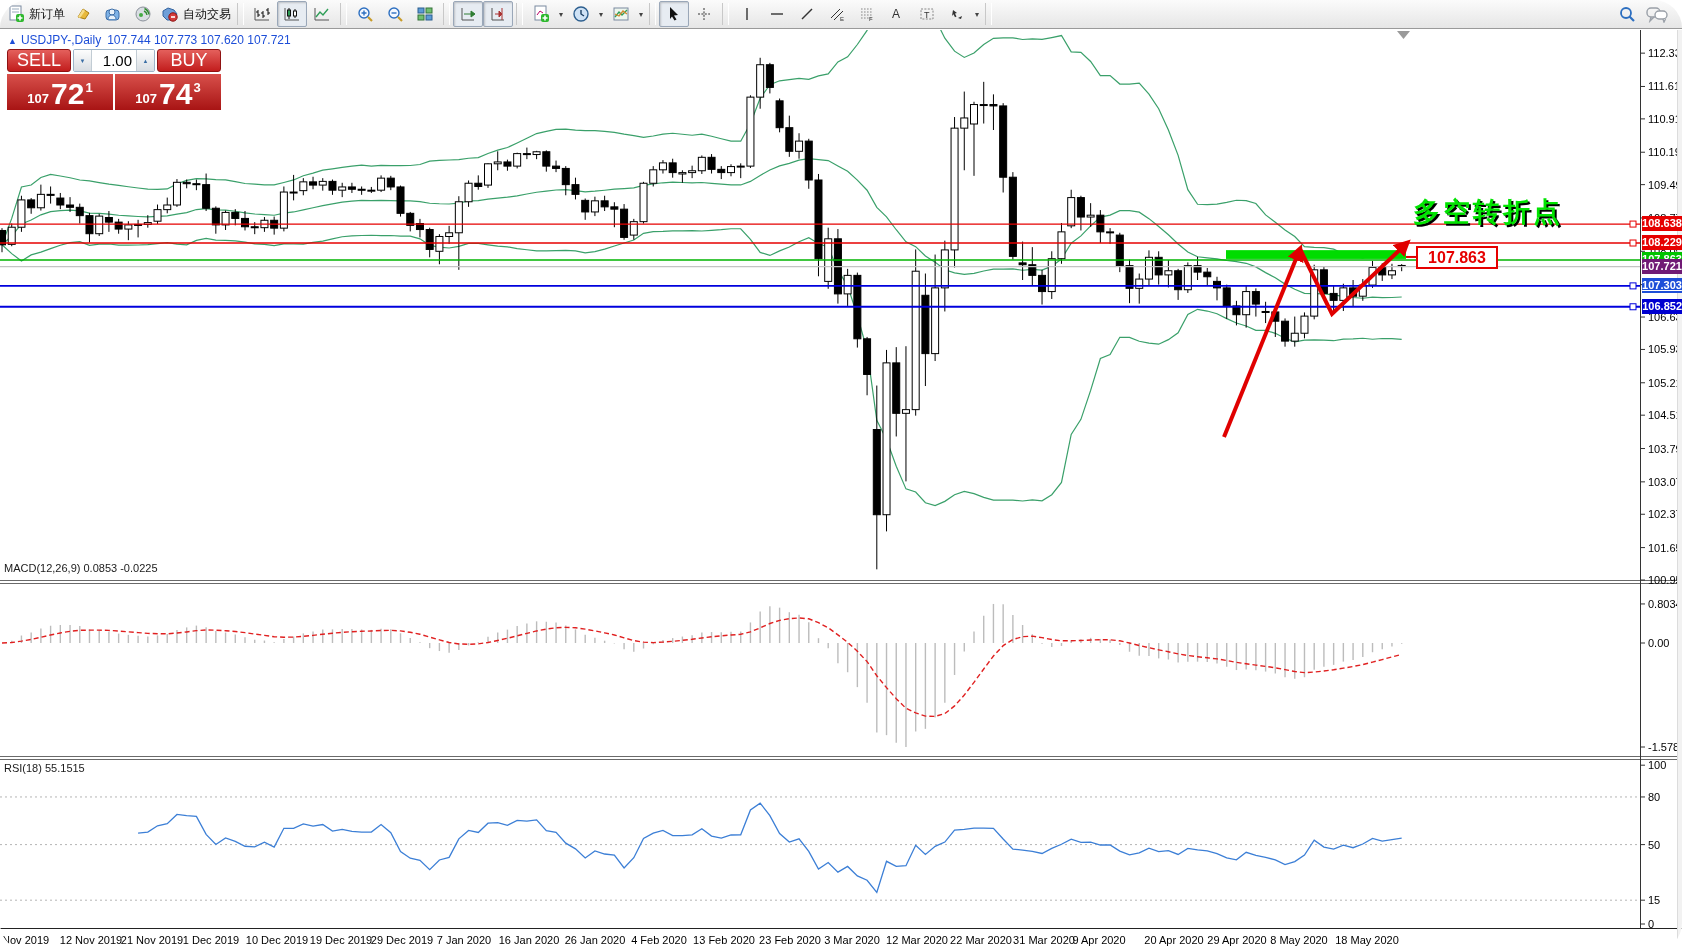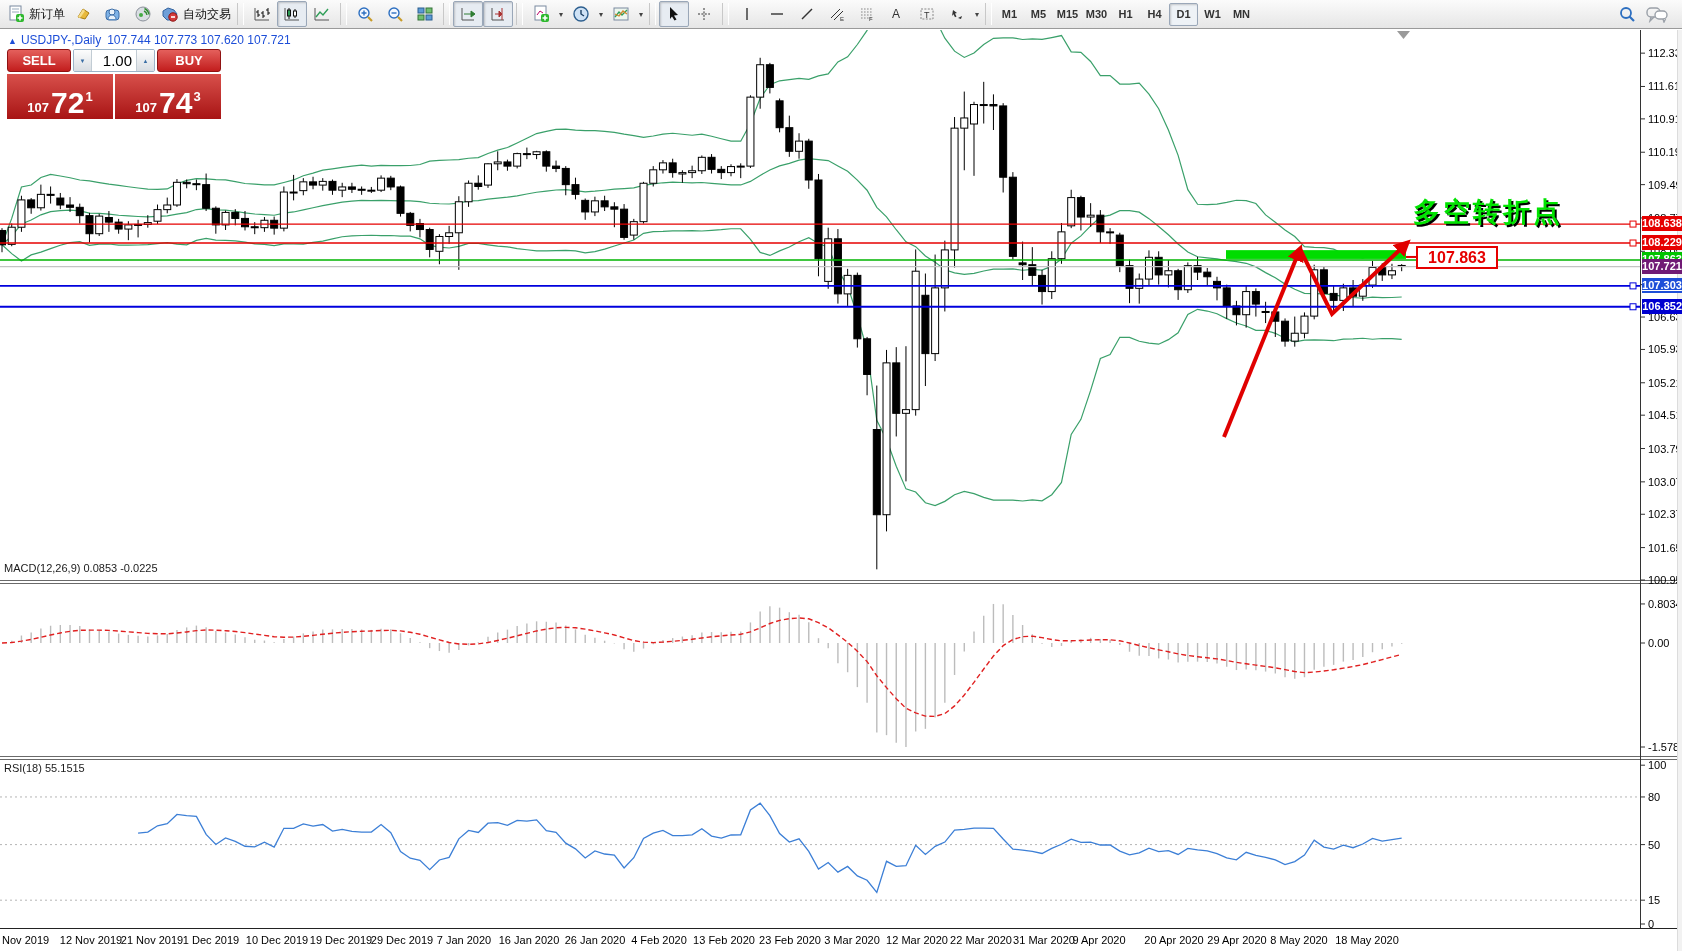--- a/index.html
+++ b/index.html
@@ -1,16 +1,16 @@
 <!DOCTYPE html>
 <html><head>
 <meta charset="utf-8">
 <style>
   html,body{margin:0;padding:0;background:#fff;font-family:"Liberation Sans",sans-serif;}
-  .app{position:relative;width:1682px;height:951px;overflow:hidden;background:#fff;}
+  .app{position:relative;width:1682px;height:951px;overflow:hidden;background:#fff;border-radius:28px;}
   
   .toolbar{position:absolute;left:0;top:0;width:1682px;height:29px;background:linear-gradient(#fbfbfb,#e6e6e6);border-bottom:1px solid #9a9a9a;display:flex;align-items:center;padding:0 4px;box-sizing:border-box;z-index:40;}
   .tb-group{display:flex;align-items:center;height:28px;}
   .tb-sep{width:5px;height:22px;margin:0 3px;border-left:1px solid #c8c8c8;border-right:1px solid #fff;}
   .tb-btn{display:flex;align-items:center;justify-content:center;height:24px;min-width:24px;padding:0 2px;border:1px solid transparent;border-radius:2px;cursor:default;}
   .tb-btn.pressed{border:1px solid #9aa7b8;background:#e7ecf2;box-shadow:inset 1px 1px 2px rgba(0,0,0,.18);}
   .tb-btn .lbl{font-size:12px;color:#111;margin-left:4px;white-space:nowrap;}
   .tb-caret{width:10px;height:24px;display:flex;align-items:center;justify-content:center;}
   .tb-caret::after{content:"▾";font-size:8px;color:#444;}
   .tf-btn{font-size:11px;font-weight:bold;color:#333;min-width:27px;height:21px;display:flex;align-items:center;justify-content:center;border:1px solid transparent;border-radius:2px;}
@@ -18,30 +18,30 @@
   .tb-right{margin-left:auto;display:flex;align-items:center;padding-right:10px;gap:10px;}
   
   .chart-area{position:absolute;left:0;top:30px;width:1682px;height:921px;background:#fff;}
   #chart-svg{position:absolute;left:0;top:0;}
   .chart-title{position:absolute;left:8px;top:3px;font-size:12px;color:#1d4ed8;z-index:5;white-space:nowrap;}
   .chart-title .dir{font-size:9px;margin-right:4px;}
   .chart-title .num{margin-left:6px;}
   
   .ocp{position:absolute;left:7px;top:19px;width:214px;z-index:6;}
   .ocp-row1{display:flex;height:23px;gap:2px;}
-  .btn-red{background:linear-gradient(#e4605c,#c21d1d);border:1px solid #8f1212;border-radius:3px;color:#fff;font-weight:bold;font-size:13px;display:flex;align-items:center;justify-content:center;}
+  .btn-red{background:linear-gradient(#e4605c,#c21d1d);border:1px solid #8f1212;border-radius:3px;color:#fff;font-weight:normal;font-size:18px;display:flex;align-items:center;justify-content:center;}
   .ocp-sell-btn,.ocp-buy-btn{width:62px;}
   .ocp-vol{flex:1;display:flex;border:1px solid #9db4c8;background:#fff;border-radius:2px;overflow:hidden;}
   .spin{width:17px;background:linear-gradient(#fdfdfd,#d8dde2);border-left:1px solid #c2ccd4;border-right:1px solid #c2ccd4;display:flex;align-items:center;justify-content:center;}
   .spin.dn{border-left:none;}
   .spin.up{border-right:none;}
   .spin.dn::after{content:"▼";font-size:6px;color:#3a6ea5;}
   .spin.up::after{content:"▲";font-size:6px;color:#3a6ea5;}
   .vol-input{flex:1;border:none;outline:none;text-align:right;font-size:15px;padding:0 4px;font-family:"Liberation Sans",sans-serif;min-width:0;}
-  .ocp-row2{display:flex;gap:2px;margin-top:2px;height:45px;}
+  .ocp-row2{display:flex;gap:2px;margin-top:2px;height:36px;}
   .ocp-price{flex:1;background:linear-gradient(#d8504b,#a81414);color:#fff;display:flex;align-items:flex-end;justify-content:center;padding-bottom:1px;}
   .p-small{font-size:13px;font-weight:bold;margin-right:2px;margin-bottom:3px;}
   .p-big{font-size:30px;font-weight:bold;line-height:30px;}
   .p-sup{font-size:13px;font-weight:bold;vertical-align:top;margin-top:0;margin-left:1px;margin-bottom:14px;}
   
   .pane-label{position:absolute;left:4px;font-size:11px;color:#1a1a1a;z-index:5;white-space:nowrap;}
   .macd-label{top:532px;}
   .rsi-label{top:732px;}
   
   .annotation{position:absolute;left:1413px;top:164px;font-size:27px;font-weight:bold;letter-spacing:3px;color:#00e400;text-shadow:2px 2px 0 #000;z-index:7;white-space:nowrap;}
@@ -256,31 +256,20 @@
         <svg class="ic" width="16" height="16" viewBox="0 0 16 16">
             <path d="M4 4l4 3-2 .5 1.5 3-1.5.7-1.5-3L3 10z" fill="#333"></path>
             <path d="M9 12l4-2-1 3z" fill="#333"></path>
           </svg>
       </div>
       <div class="tb-caret"></div>
     </div>
 
     <div class="tb-sep"></div>
 
-    <div class="tb-group" id="tf-group">
-      <div class="tf-btn">M1</div>
-      <div class="tf-btn">M5</div>
-      <div class="tf-btn">M15</div>
-      <div class="tf-btn">M30</div>
-      <div class="tf-btn">H1</div>
-      <div class="tf-btn">H4</div>
-      <div class="tf-btn active">D1</div>
-      <div class="tf-btn">W1</div>
-      <div class="tf-btn">MN</div>
-    </div>
 
     <div class="tb-right">
       <svg width="18" height="18" viewBox="0 0 18 18">
           <circle cx="8" cy="8" r="5" fill="none" stroke="#2d6fc0" stroke-width="1.8"></circle>
           <line x1="11.5" y1="11.5" x2="16" y2="16" stroke="#2d6fc0" stroke-width="2.2"></line>
         </svg>
       <svg width="22" height="18" viewBox="0 0 22 18">
           <rect x="1" y="3" width="13" height="9" rx="4" fill="none" stroke="#9aa0a8" stroke-width="1.4"></rect>
           <path d="M5 12l-1 4 4-4" fill="none" stroke="#9aa0a8" stroke-width="1.4"></path>
           <rect x="9" y="6" width="12" height="8" rx="4" fill="#fff" stroke="#9aa0a8" stroke-width="1.4"></rect>

